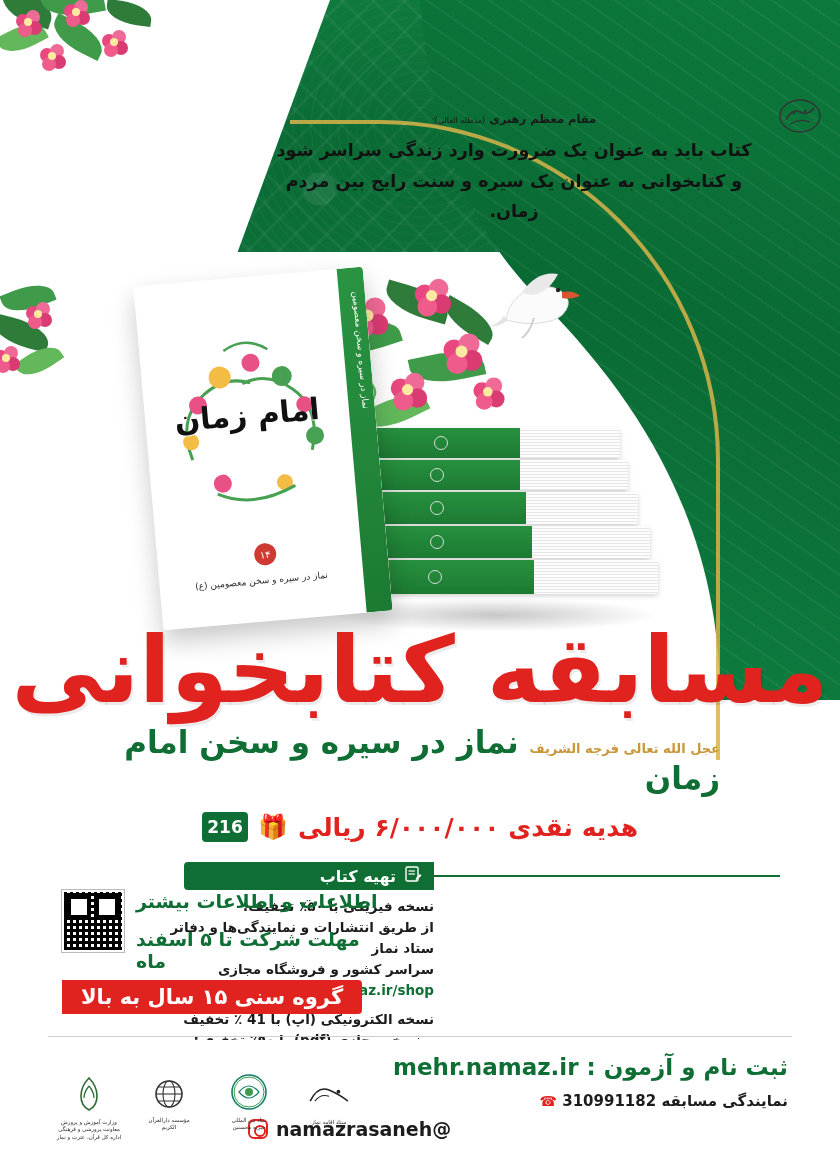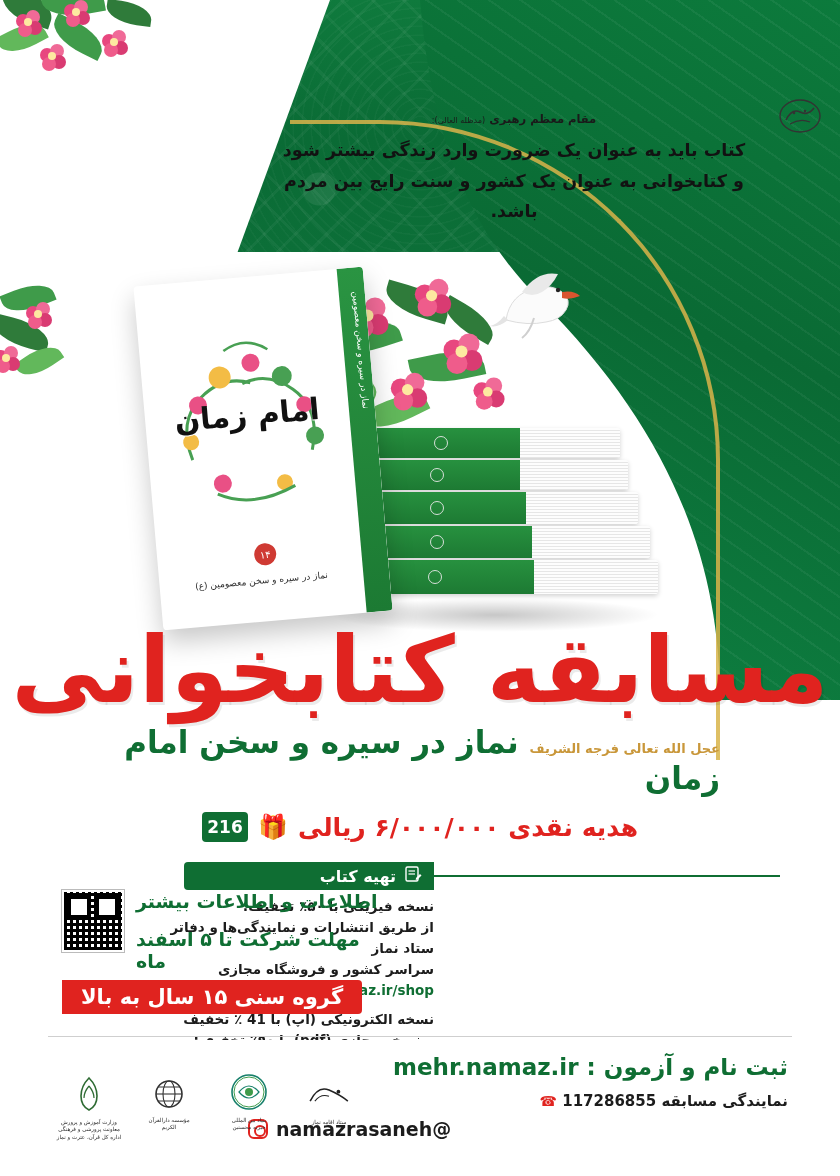--- a/index.html
+++ b/index.html
@@ -385,22 +385,22 @@
         <span></span>
         <span></span>
       </div>
   </div>
 
   <div class="quote-block">
     <div class="quote-attrib">
       <span>مقام معظم رهبری</span>
       <span class="small">(مدظله العالی):</span>
     </div>
-    <div class="quote-line">کتاب باید به عنوان یک ضرورت وارد زندگی بیشتر شود</div>
-    <div class="quote-line">و کتابخوانی به عنوان یک کشور و سنت رایج بین مردم باشد.</div>
+    <div class="quote-line">کتاب باید به عنوان یک ضرورت وارد زندگی سراسر شود</div>
+    <div class="quote-line">و کتابخوانی به عنوان یک سیره و سنت رایج بین مردم زمان.</div>
   </div>
 
   <div class="quote-seal">
     <svg class="seal-svg" viewBox="0 0 44 40" aria-hidden="true">
       <ellipse cx="22" cy="20" rx="20" ry="16" fill="none" stroke="#333" stroke-width="1.4"></ellipse>
       <path d="M8 24 q6 -12 14 -8 q8 4 14 -4" fill="none" stroke="#333" stroke-width="1.6"></path>
       <path d="M12 28 q10 -6 20 -2" fill="none" stroke="#333" stroke-width="1.2"></path>
       <circle cx="16" cy="17" r="1.3" fill="#333"></circle>
       <circle cx="27" cy="15" r="1.3" fill="#333"></circle>
     </svg>
@@ -576,21 +576,21 @@
   <div class="footer">
     <div class="footer-rule"></div>
 
     <div class="register-line">
       <span>ثبت نام و آزمون :</span>
       <span class="url">mehr.namaz.ir</span>
     </div>
 
     <div class="contact-line">
       <span>نمایندگی مسابقه</span>
-      <span>117286855</span>
+      <span>310991182</span>
       <span class="phone-icon">☎</span>
     </div>
 
     <div class="insta-line">
       <span class="insta-icon"></span>
       <span>@namazrasaneh</span>
     </div>
 
     <div class="logos">
       <div class="logo l1">

